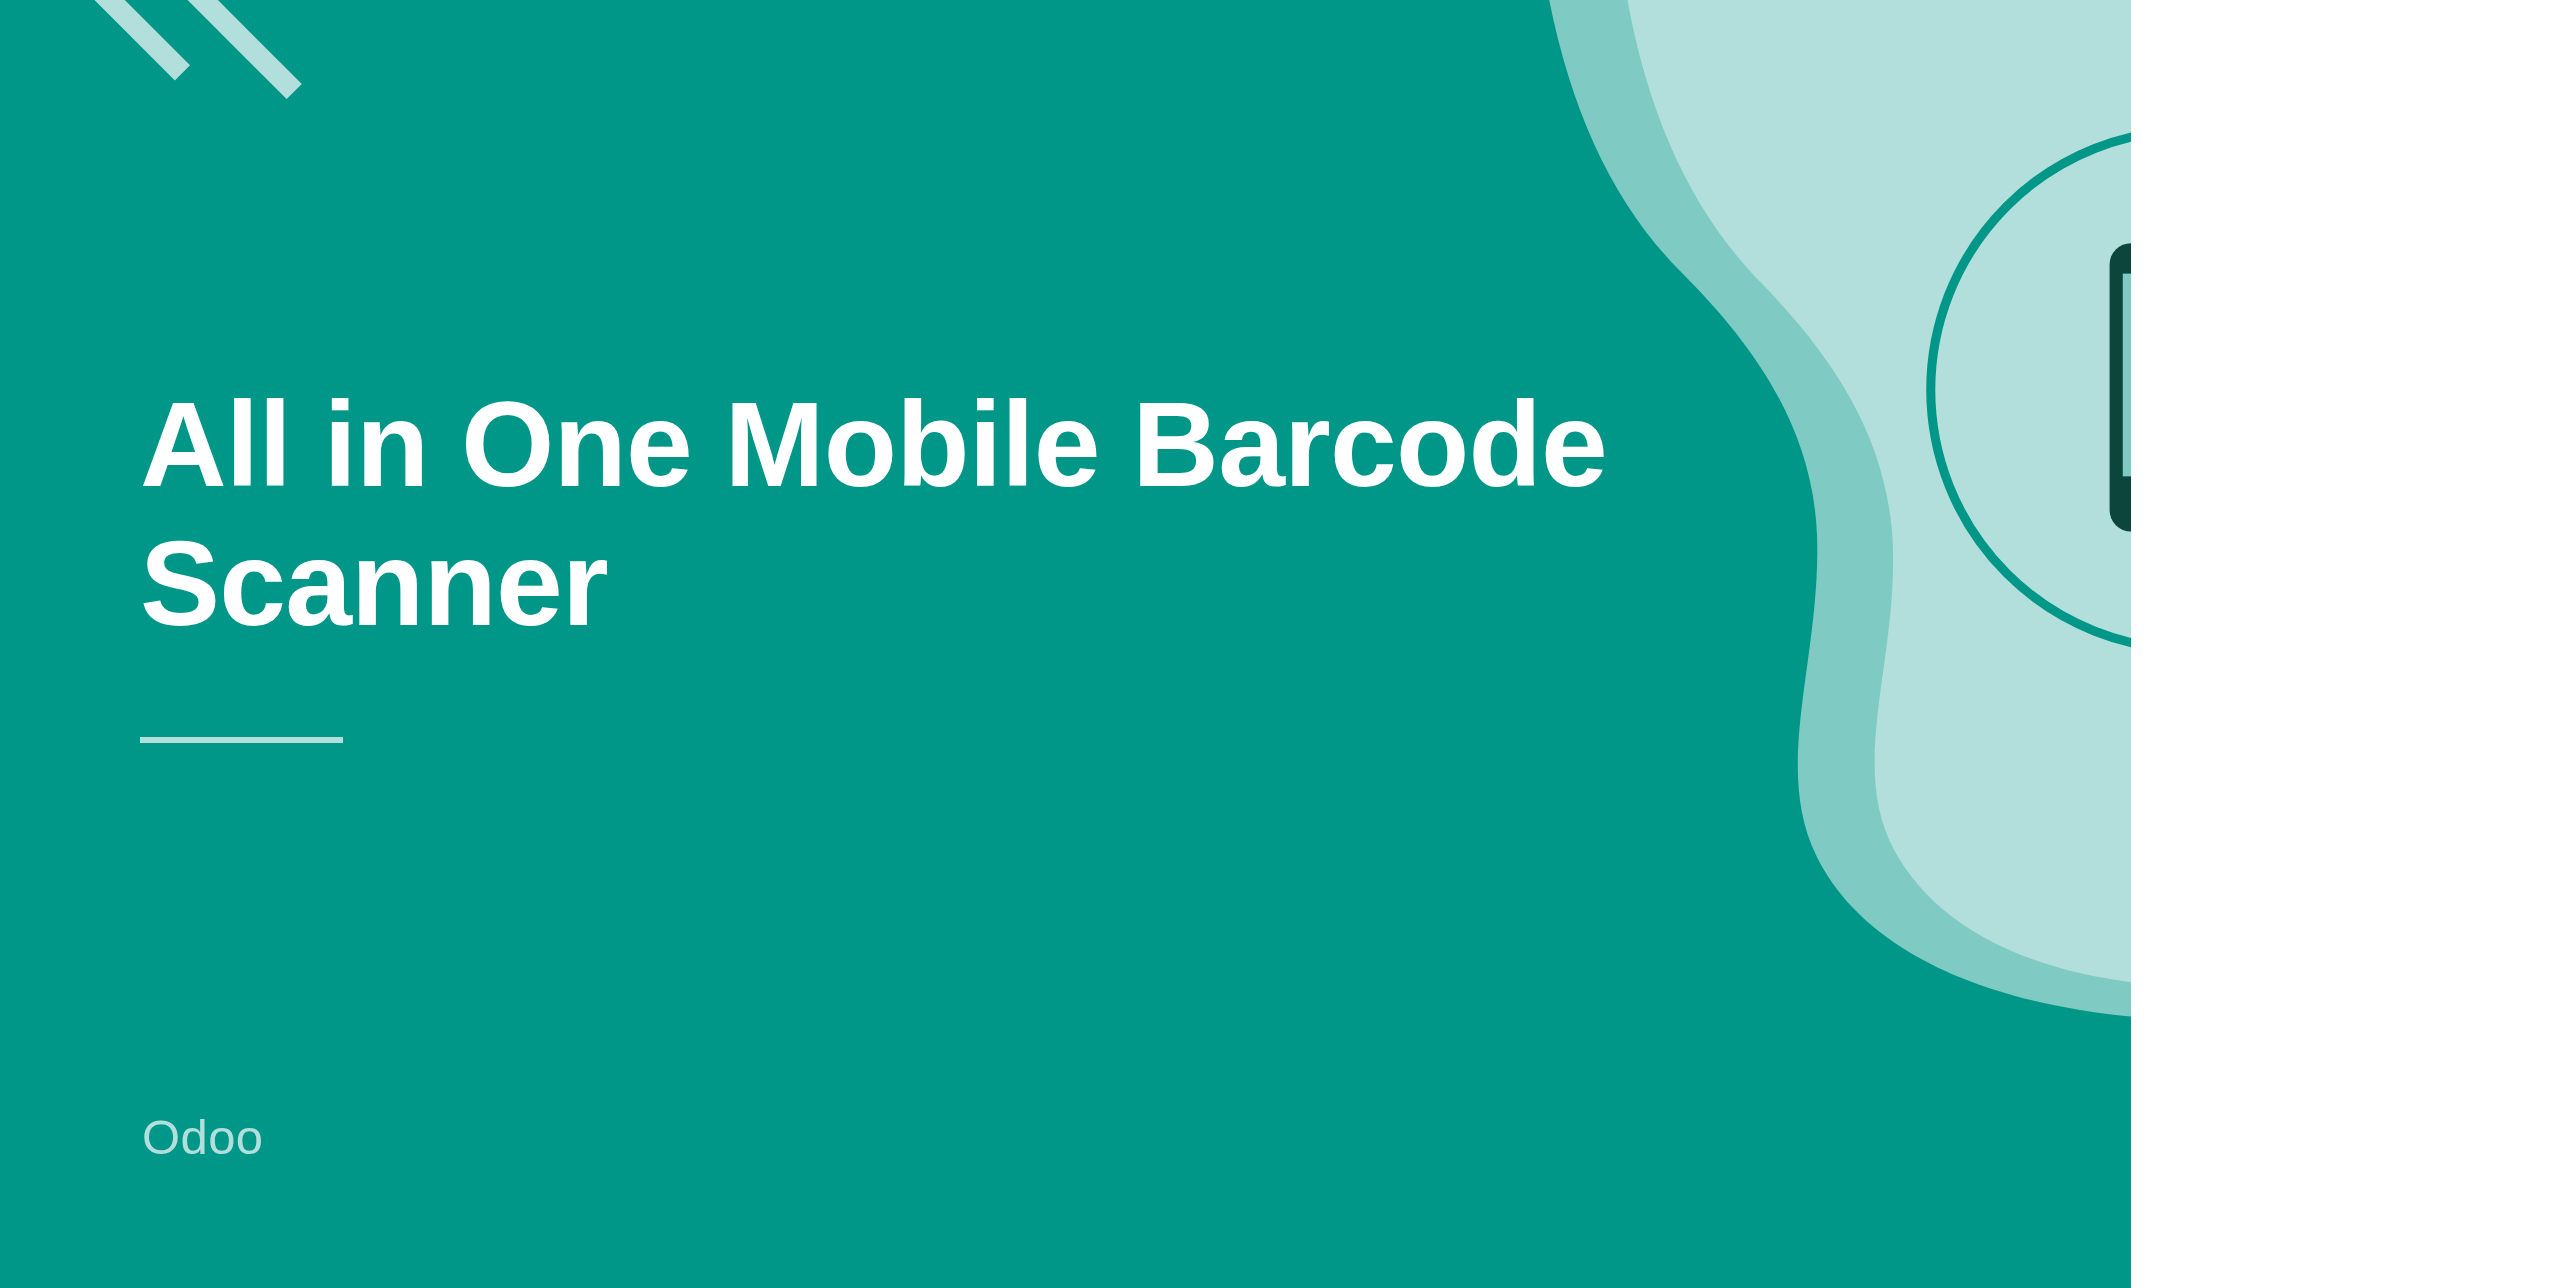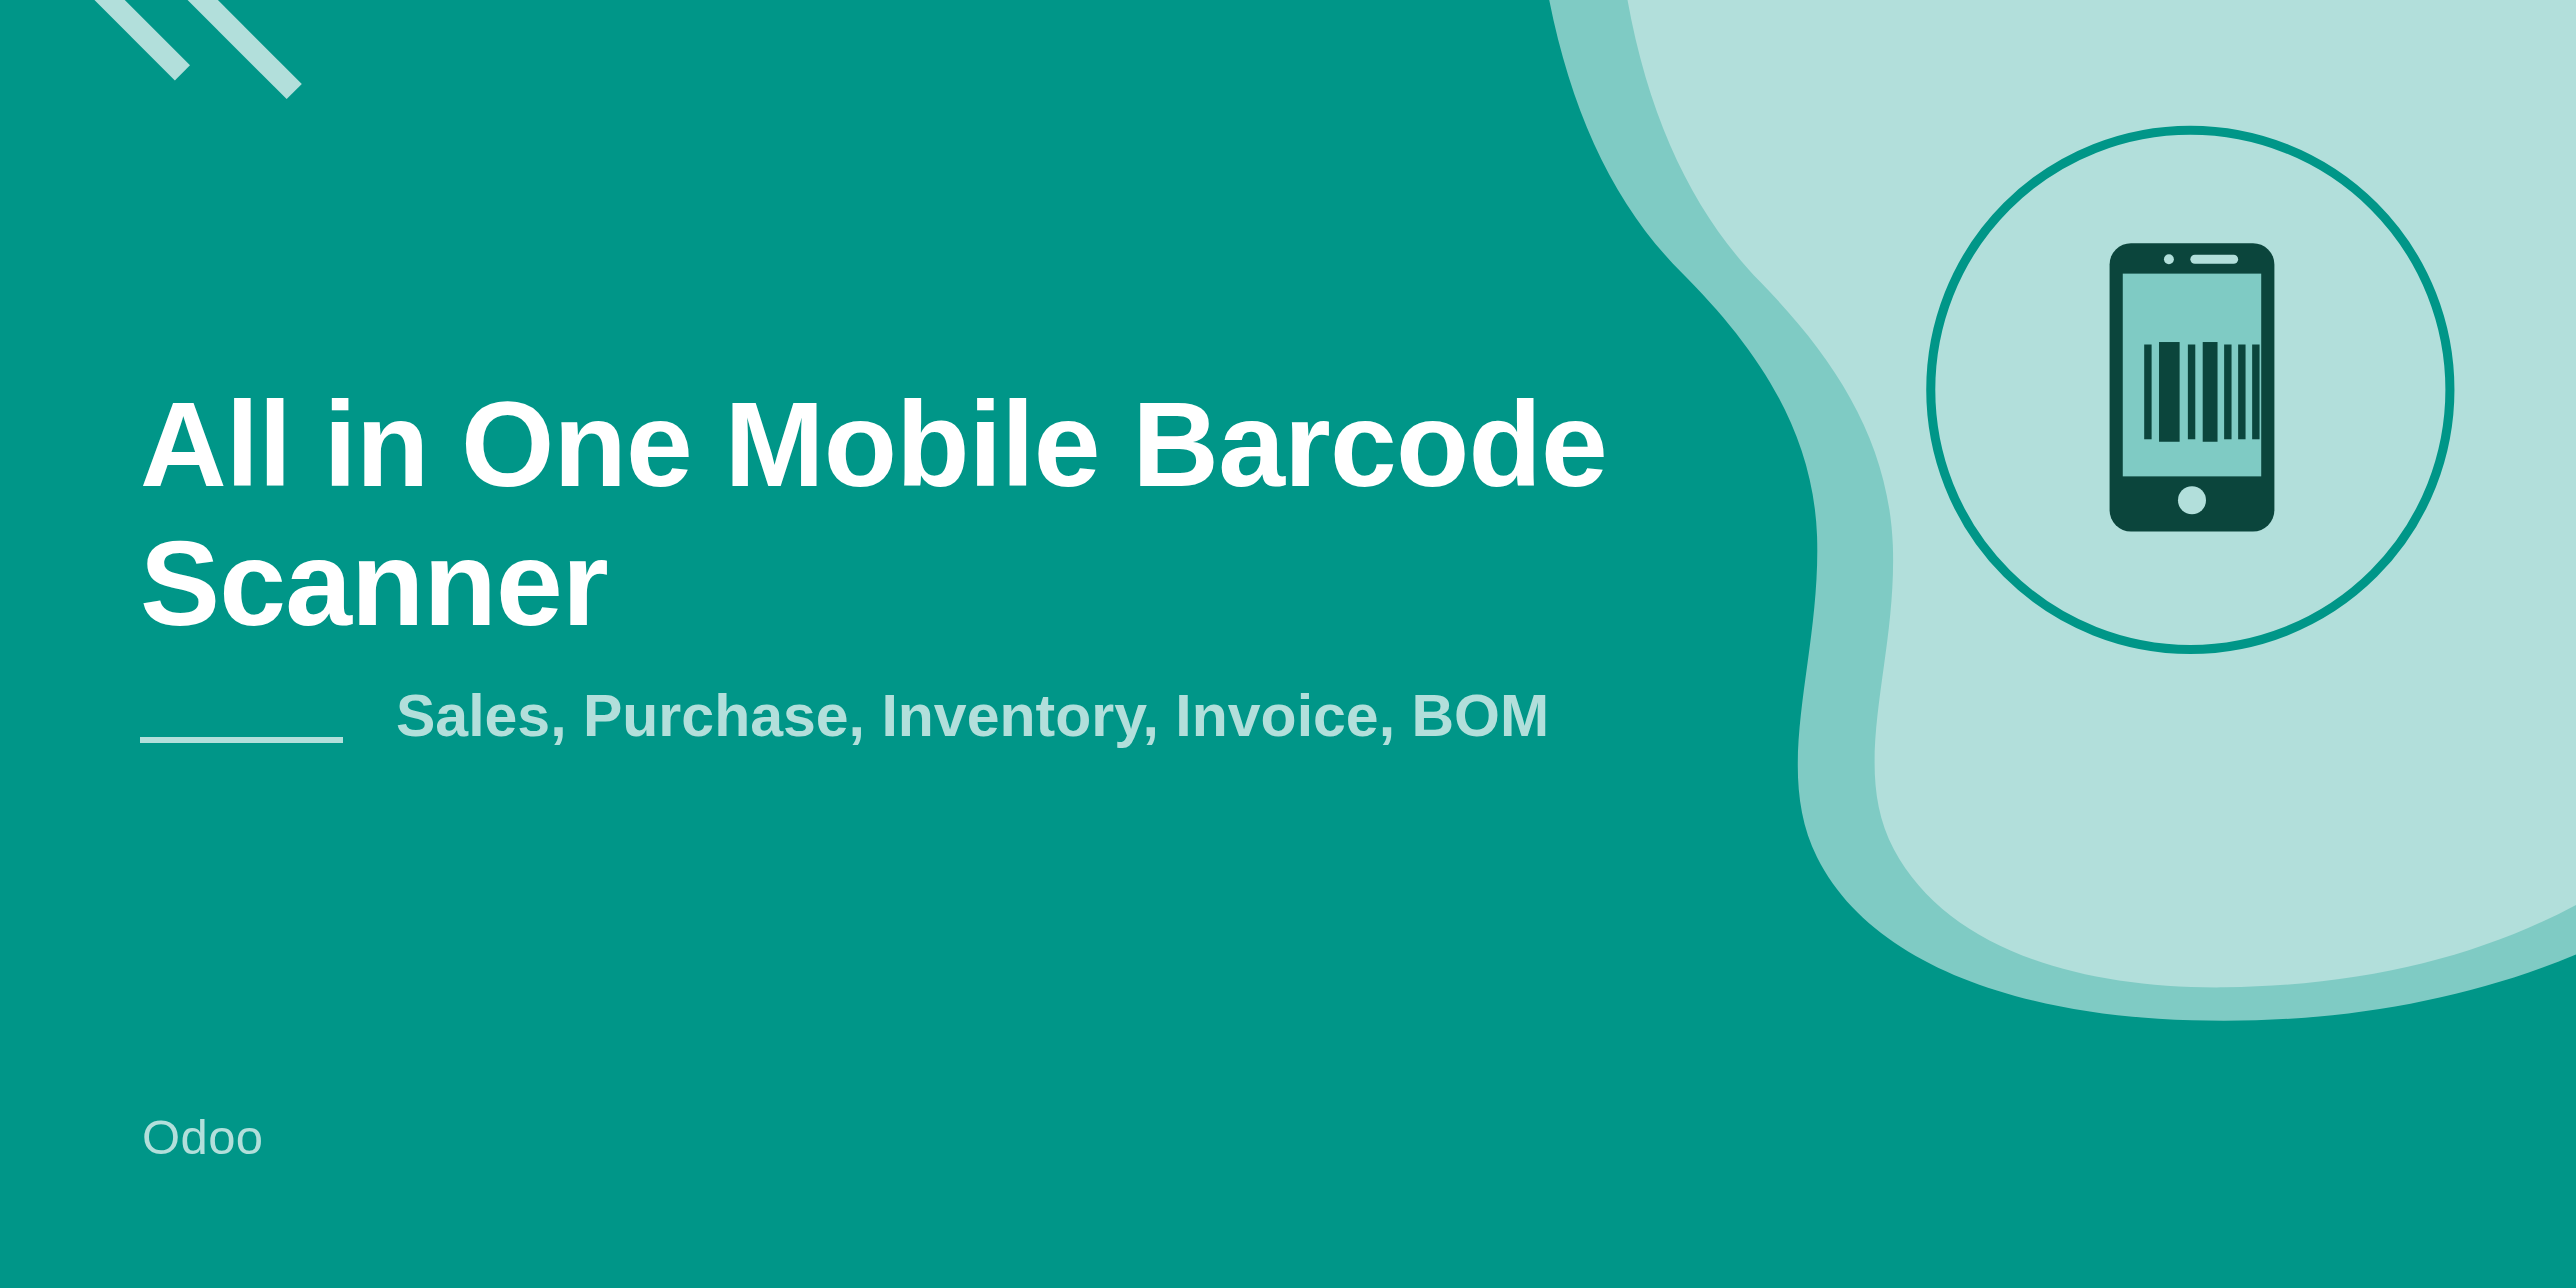--- a/index.html
+++ b/index.html
@@ -2,21 +2,21 @@
 <html style="font-size:13px"><head>
 <meta charset="utf-8">
 <style>
   html, body {
     margin: 0;
     padding: 0;
     background: #ffffff;
   }
   #slide {
     position: relative;
-    width: 2576px;
+    width: 2131px;
     height: 1289px;
     overflow: hidden;
     background: #009688;
     font-family: "Liberation Sans", sans-serif;
   }
 
   
   #bg-art {
     position: absolute;
     left: 0; top: 0;
@@ -131,20 +131,19 @@
       </g>
     </g>
   </svg>
 
   <div id="text-block">
 
     <h1 id="slide-title">All in One Mobile Barcode Scanner</h1>
 
     <div id="subtitle-row">
       <span id="subtitle-rule"></span>
-      <p id="slide-subtitle">Sales, Purchase, Inventory, Invoice, BOM</p>
     </div>
   </div>
 
   <div id="footer-brand">Odoo</div>
 
 </div>
 
 
 </body></html>

